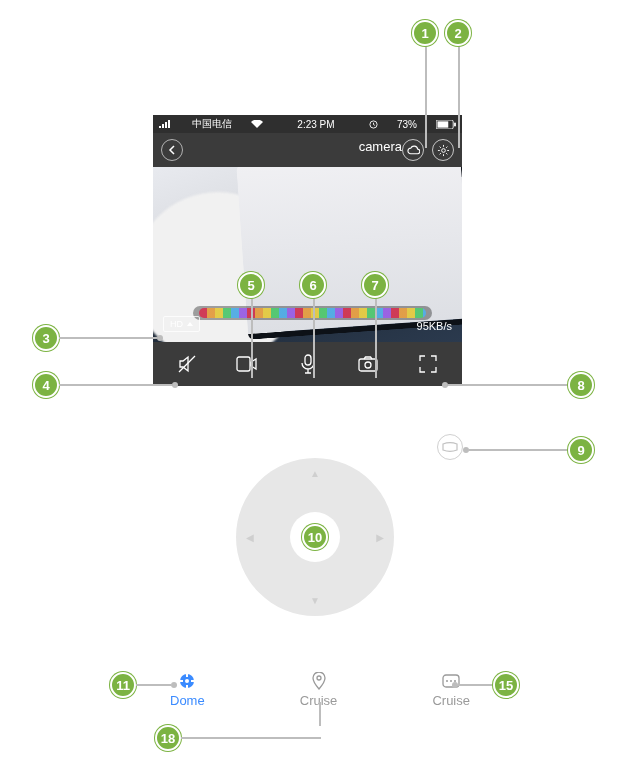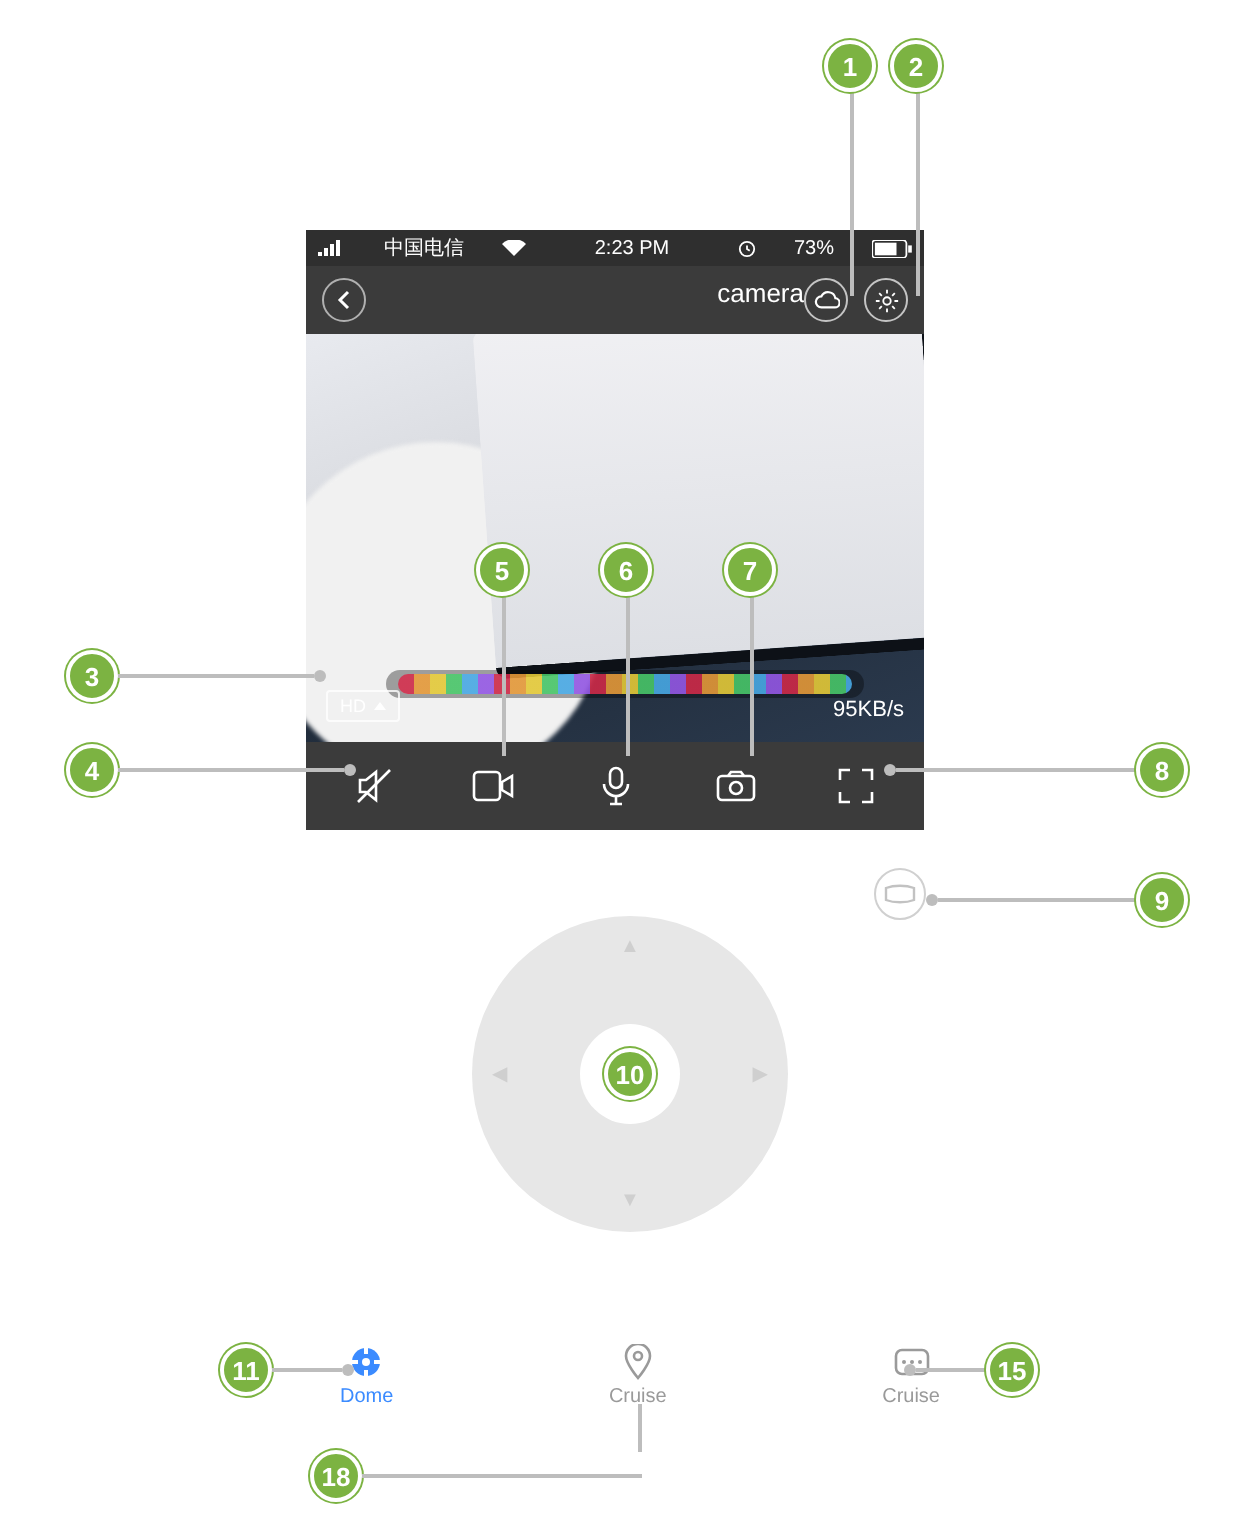--- a/index.html
+++ b/index.html
@@ -6,21 +6,21 @@
   body{width:629px;height:770px;position:relative;background:#fff}
   .phone{position:absolute;left:153px;top:115px;width:309px;background:#3b3b3b;overflow:hidden}
   .statusbar{height:18px;display:flex;align-items:center;justify-content:space-between;padding:0 6px;font-size:10px;color:#fff;background:#2f2f2f}
   .sb-left,.sb-right{display:flex;align-items:center;gap:19px}
   .titlebar{display:flex;align-items:flex-start;justify-content:space-between;padding:6px 8px;color:#fff}
   .back{width:22px;height:22px;border-radius:50%;border:1px solid rgba(255,255,255,.6);display:flex;align-items:center;justify-content:center}
   .title-mid{flex:1;text-align:right;font-size:13px;line-height:1.2}
   .title-mid .sub{font-size:10px;opacity:.9}
   .title-icons{display:flex;gap:8px}
   .round{width:22px;height:22px;border-radius:50%;border:1px solid rgba(255,255,255,.7);display:flex;align-items:center;justify-content:center}
-  .video{position:relative;height:204px;background:linear-gradient(160deg,#e8eaef 0%,#d3d5da 45%,#1f2a38 55%,#2b3a4e 100%);overflow:hidden}
+  .video{position:relative;height:175px;background:linear-gradient(160deg,#e8eaef 0%,#d3d5da 45%,#1f2a38 55%,#2b3a4e 100%);overflow:hidden}
   .video::before{content:"";position:absolute;left:-20px;bottom:-20px;width:170px;height:170px;border-radius:50%;background:#f1f1f1;filter:blur(1px)}
   .monitor{position:absolute;right:-10px;top:-10px;width:230px;height:175px;border-radius:6px;background:linear-gradient(#f0f0f3,#dddfe4);border-right:6px solid #0d1117;border-bottom:6px solid #0d1117;transform:rotate(-4deg)}
   .dock{position:absolute;left:40px;right:30px;bottom:22px;height:14px;background:rgba(0,0,0,.35);border-radius:7px}
   .dock::after{content:"";position:absolute;inset:2px 6px;background:repeating-linear-gradient(90deg,#d92b4b 0 8px,#f0a03a 8px 16px,#f0d43a 16px 24px,#4bd06d 24px 32px,#4bb1f0 32px 40px,#9b5bf0 40px 48px);border-radius:5px;opacity:.85}
   .hd-pill{position:absolute;left:10px;bottom:10px;border:1px solid rgba(255,255,255,.8);color:#fff;font-size:9px;padding:2px 6px;border-radius:2px;display:flex;align-items:center;gap:4px}
   .rate{position:absolute;right:10px;bottom:10px;color:#fff;font-size:11px}
   .toolbar{height:44px;display:flex;align-items:center;justify-content:space-between;padding:0 4px;background:#3b3b3b}
   .tool{flex:1;display:flex;justify-content:center}
   
   .callout{position:absolute;display:flex;align-items:center}
@@ -32,21 +32,21 @@
   .joy{position:absolute;left:236px;top:458px;width:158px;height:158px;border-radius:50%;background:#e7e7e7}
   .joy .hub{position:absolute;left:50%;top:50%;width:50px;height:50px;margin:-25px 0 0 -25px;border-radius:50%;background:#fff}
   .arrow{position:absolute;color:#cfcfcf;font-size:10px}
   .arrow.n{left:50%;top:10px;transform:translateX(-50%)}
   .arrow.s{left:50%;bottom:10px;transform:translateX(-50%)}
   .arrow.w{top:50%;left:10px;transform:translateY(-50%)}
   .arrow.e{top:50%;right:10px;transform:translateY(-50%)}
   .pano{position:absolute;left:437px;top:434px;width:26px;height:26px;border-radius:50%;border:1px solid #d0d0d0;display:flex;align-items:center;justify-content:center;color:#c2c2c2}
   
   .tabs{position:absolute;left:170px;top:672px;width:300px;display:flex;justify-content:space-between}
-  .tab{display:flex;flex-direction:column;align-items:center;gap:3px;font-size:10px}
+  .tab{display:flex;flex-direction:column;align-items:center;gap:3px;font-size:13px}
   .tab-active{color:#3b8bff}
   .tab-inactive{color:#9a9a9a}
   .ic{width:18px;height:18px;display:flex;align-items:center;justify-content:center}
   svg{display:block}
 </style>
 </head>
 <body>
 
 <div class="phone">
 

